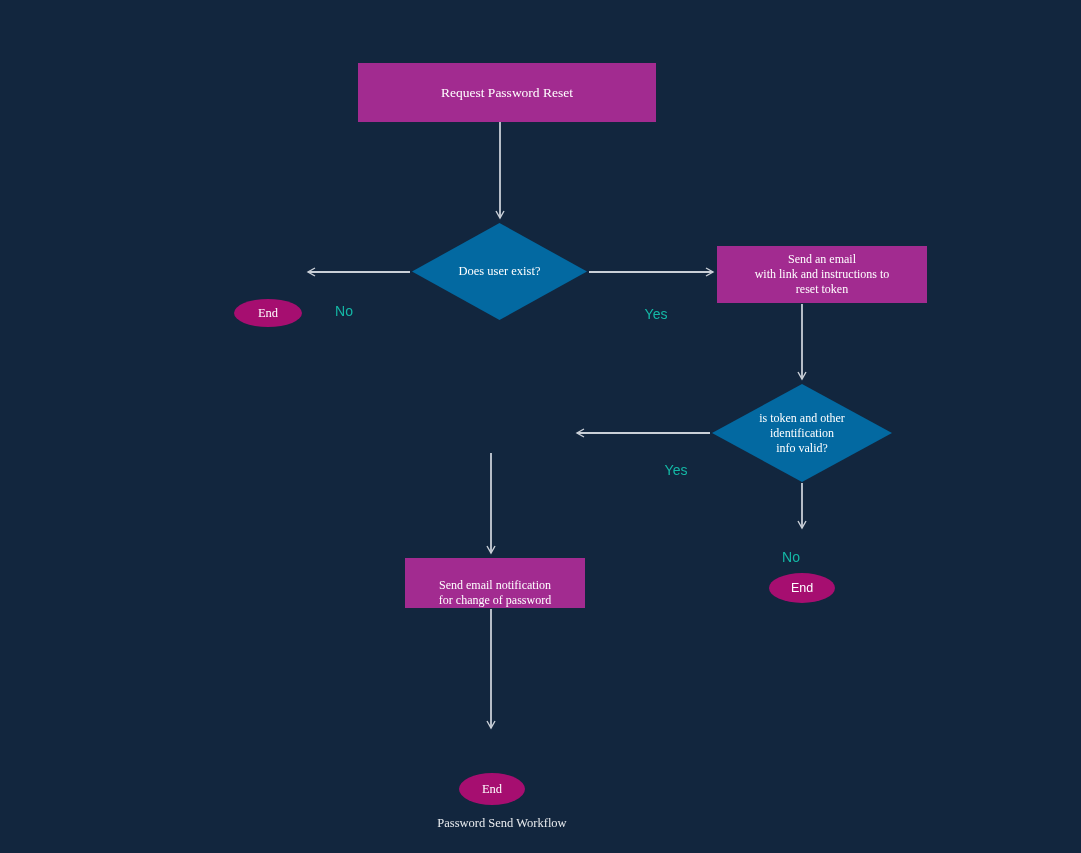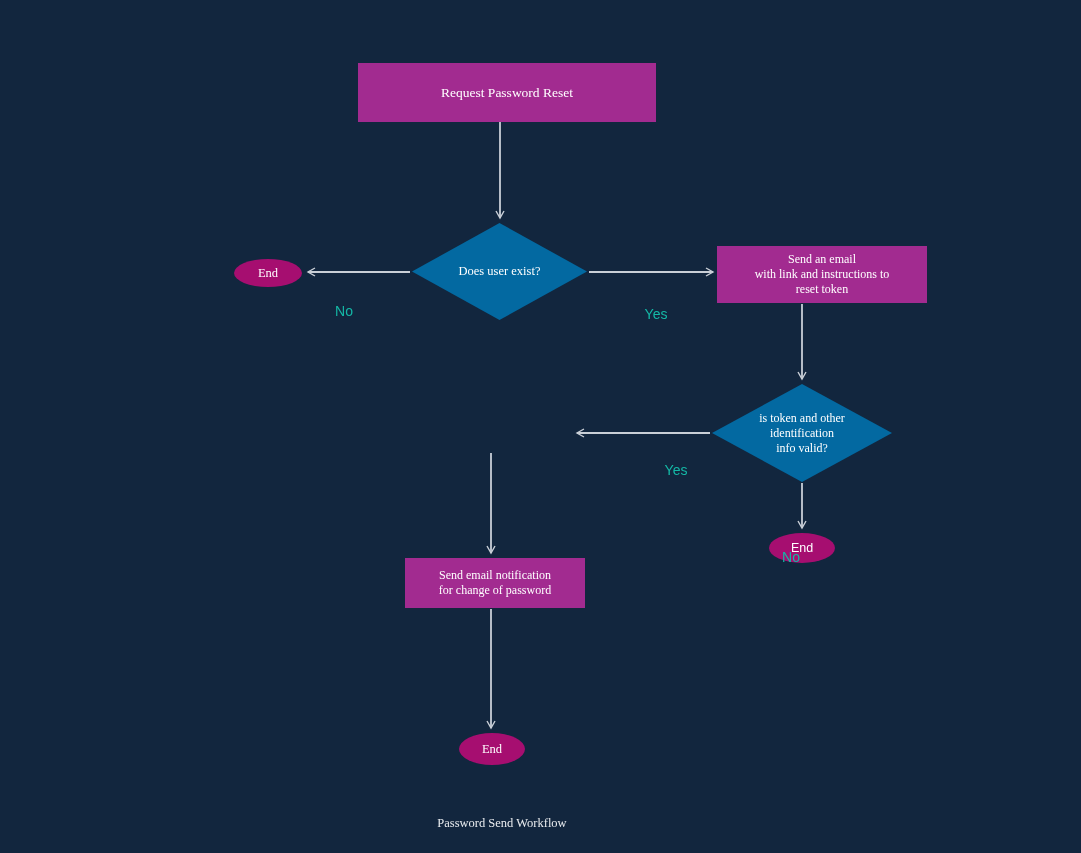--- a/index.html
+++ b/index.html
@@ -29,31 +29,32 @@
   }
   .node .lbl { white-space: pre-line; }
   .process { background: #A22B90; }
   .decision {
     background: #0369a1;
     clip-path: polygon(50% 0%, 100% 50%, 50% 100%, 0% 50%);
   }
   .terminator {
     background: #A60E70;
     border-radius: 50%;
+    margin-top: 40px;
   }
   .sans-txt  { font-family: "Liberation Sans", sans-serif; }
 
   #n-start  { left: 358px; top: 63px;  width: 298px; height: 59px; font-size: 13.5px; }
   #n-d1     { left: 412px; top: 223px; width: 175px; height: 97px; font-size: 12.5px; }
   #n-end1   { left: 234px; top: 259px; width: 68px;  height: 28px; font-size: 12.5px; }
   #n-email  { left: 717px; top: 246px; width: 210px; height: 57px; font-size: 12px; line-height: 15px; }
   #n-d2     { left: 712px; top: 384px; width: 180px; height: 98px; font-size: 12px; line-height: 15px; }
   #n-reset  { left: 420px; top: 415px; width: 152px; height: 37px; font-size: 12px; }
   #n-end2   { left: 769px; top: 533px; width: 66px;  height: 30px; font-size: 12.5px; font-family: "Liberation Sans", sans-serif; }
-  #n-notify { left: 405px; top: 558px; width: 180px; height: 50px; font-size: 12px; line-height: 15px; }
+  #n-notify { left: 405px; top: 558px; width: 180px; height: 50px; font-size: 12px; line-height: 15px; align-items: flex-end; }
   #n-end3   { left: 459px; top: 733px; width: 66px;  height: 32px; font-size: 12.5px; }
 
   .edge-label {
     position: absolute;
     width: 44px;
     text-align: center;
     font-family: "Liberation Sans", sans-serif;
     font-size: 14px;
     color: #14b8a6;
     margin-top: 48px;

